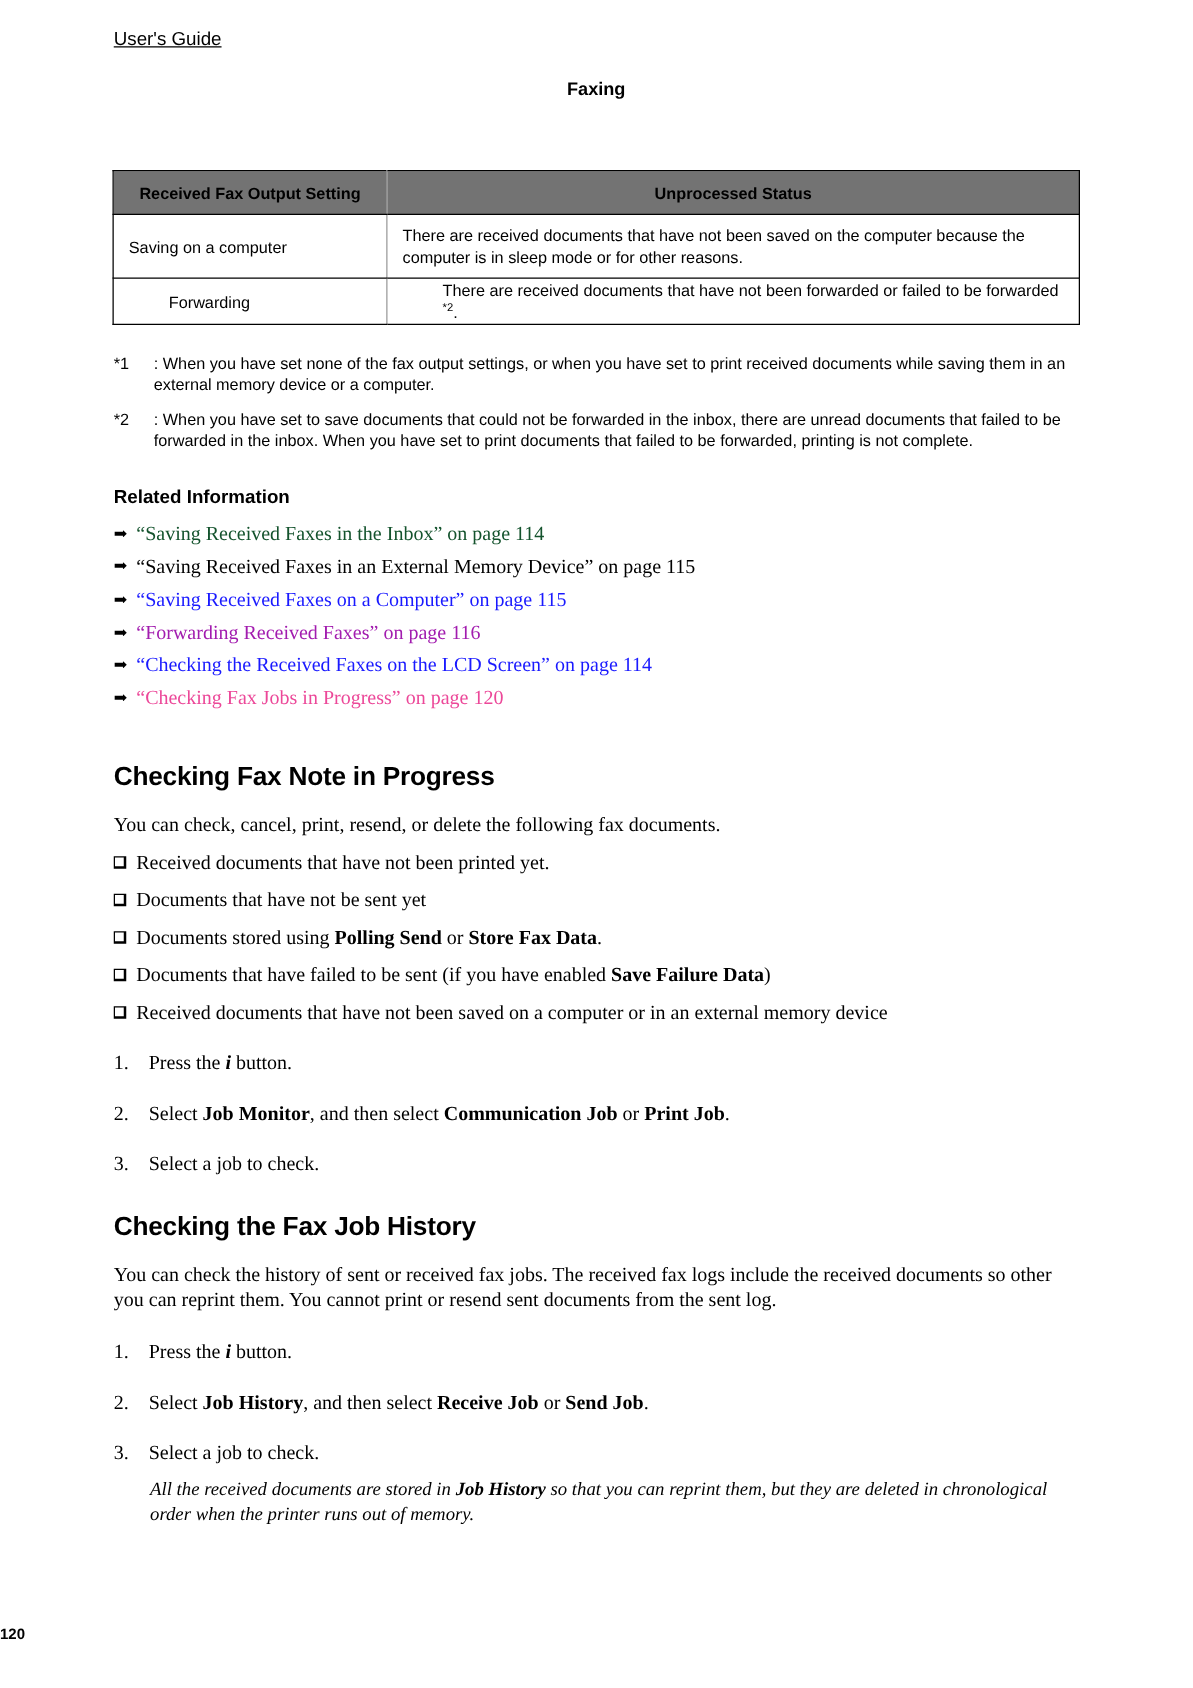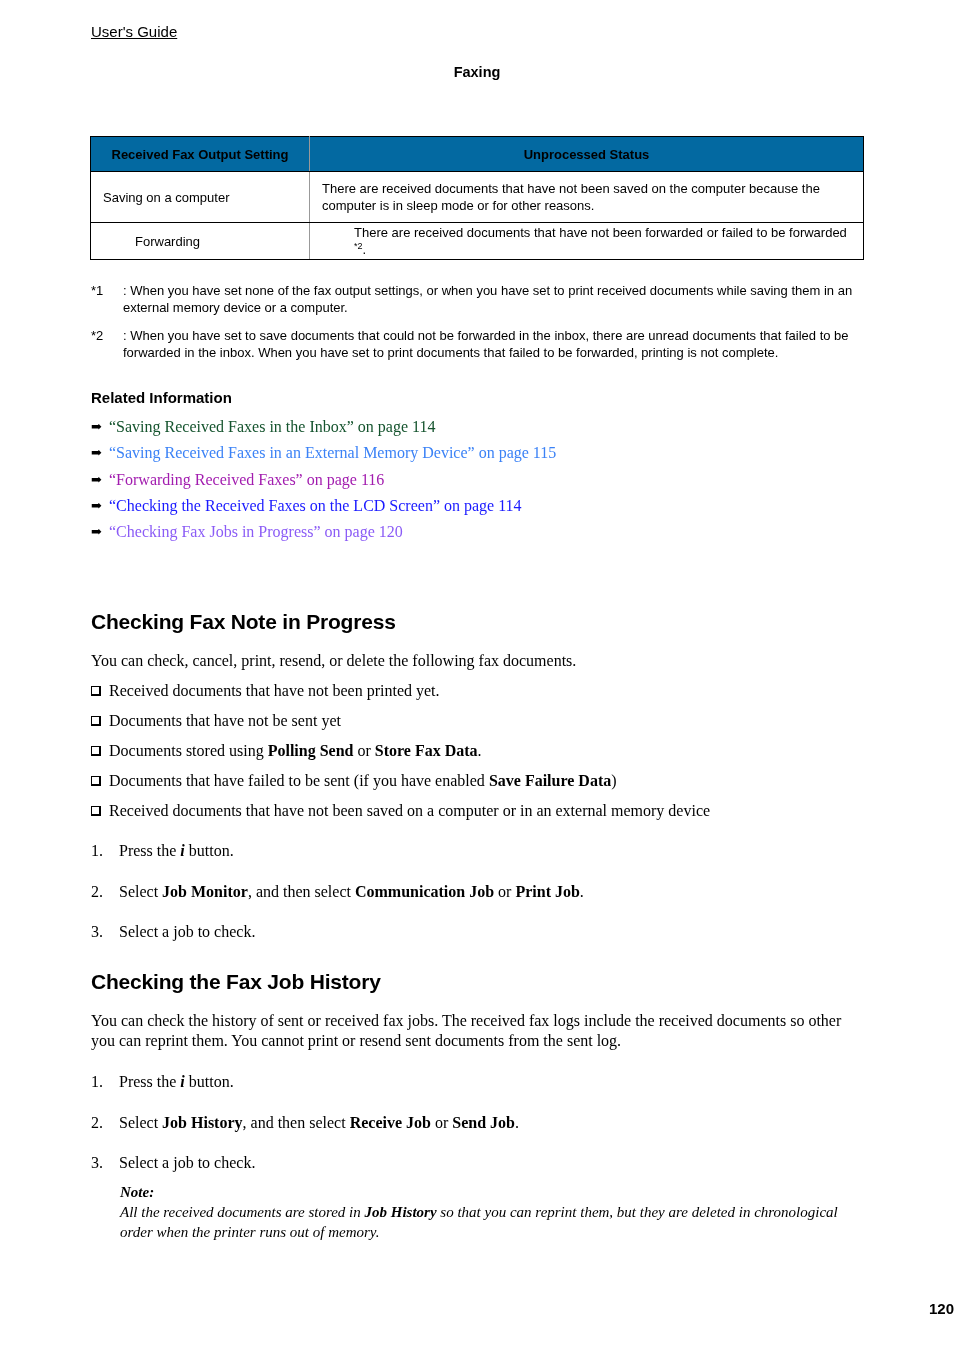--- a/index.html
+++ b/index.html
@@ -7,21 +7,21 @@
   .sans { font-family: "Liberation Sans", "DejaVu Sans", sans-serif; }
   .serif { font-family: "Liberation Serif", "DejaVu Serif", serif; }
   .abs { position: absolute; }
 
   #running-head { left: 91px; top: 23px; font-size: 15px; text-decoration: underline; }
   #chapter-title { left: 0; width: 954px; text-align: center; top: 64px; font-size: 14.5px; font-weight: bold; }
 
   
   #status-table { left: 90px; top: 136px; width: 774px; border-collapse: collapse; font-size: 13px; }
   #status-table th, #status-table td { border: 1px solid #000; }
-  #status-table th { background: #0369a1; font-weight: bold; height: 34px; padding: 0 12px; border-color: #000; }
+  #status-table th { background: #737373; font-weight: bold; height: 34px; padding: 0 12px; border-color: #000; }
   #status-table th.c1 { width: 194px; text-align: center; }
   #status-table th.c2 { text-align: center; }
   #status-table td { padding: 0 12px; vertical-align: middle; line-height: 17px; }
   #status-table tr.r1 td { height: 50px; }
   #status-table tr.r2 td { height: 36px; padding-left: 44px; }
   #status-table td.c1 { border-right: 1px solid #999; }
   #status-table th.c1 { border-right: 1px solid #999; }
   sup { font-size: 9px; vertical-align: super; line-height: 0; }
 
   
@@ -55,21 +55,21 @@
   .steps .body { margin-left: 28px; display: block; }
   #steps-progress { top: 840px; }
   #steps-progress li { height: 40.5px; }
   #steps-history { top: 1071px; }
   #steps-history li.s1, #steps-history li.s2 { height: 40.5px; }
   .info-icon { font-weight: bold; font-style: italic; }
 
   #note { left: 120px; top: 1182px; width: 745px; font-size: 15px; line-height: 20px; font-style: italic; }
   #note .note-label { font-weight: bold; display: block; }
 
-  #page-number { left: 0; width: 954px; text-align: right; top: 1300px; font-size: 15px; font-weight: bold; }
+  #page-number { left: 0; width: 954px; text-align: left; top: 1300px; font-size: 12px; font-weight: bold; }
 </style>
 </head>
 <body>
 
 <div id="running-head" class="abs sans">User's Guide</div>
 <div id="chapter-title" class="abs sans">Faxing</div>
 
 <table id="status-table" class="abs sans">
   <thead>
     <tr>
@@ -94,24 +94,25 @@
   <span class="txt">: When you have set none of the fax output settings, or when you have set to print received documents while saving them in an external memory device or a computer.</span>
 </div>
 <div id="fn2" class="abs fn sans">
   <span class="mark">*2</span>
   <span class="txt">: When you have set to save documents that could not be forwarded in the inbox, there are unread documents that failed to be forwarded in the inbox. When you have set to print documents that failed to be forwarded, printing is not complete.</span>
 </div>
 
 <div id="related-heading" class="abs sans">Related Information</div>
 <ul id="related-list" class="abs serif">
   <li><span class="arrow-icon">➡</span><a class="link" style="color: #14532d;">“Saving Received Faxes in the Inbox” on page 114</a></li>
-  <li><span class="arrow-icon">➡</span><a class="link" style="color: #3b82f6;">“Saving Received Faxes in an External Memory Device” on page 115</a></li>
+  <li><span class="arrow-icon">➡</span><a class="link" style="color: #000000;">“Saving Received Faxes in an External Memory Device” on page 115</a></li>
+  <li><span class="arrow-icon">➡</span><a class="link" style="color: rgb(26, 26, 255);">“Saving Received Faxes on a Computer” on page 115</a></li>
   <li><span class="arrow-icon">➡</span><a class="link" style="color: #a21caf;">“Forwarding Received Faxes” on page 116</a></li>
   <li><span class="arrow-icon">➡</span><a class="link" style="color: rgb(26, 26, 255);">“Checking the Received Faxes on the LCD Screen” on page 114</a></li>
-  <li><span class="arrow-icon">➡</span><a class="link" style="color: #8b5cf6;">“Checking Fax Jobs in Progress” on page 120</a></li>
+  <li><span class="arrow-icon">➡</span><a class="link" style="color: #ec4899;">“Checking Fax Jobs in Progress” on page 120</a></li>
 </ul>
 
 <h2 id="h-progress" class="abs sans">Checking Fax Note in Progress</h2>
 <div id="p-progress-intro" class="abs para serif">You can check, cancel, print, resend, or delete the following fax documents.</div>
 
 <ul class="abs checklist serif">
   <li><span class="checkbox-icon"></span><span>Received documents that have not been printed yet.</span></li>
   <li><span class="checkbox-icon"></span><span>Documents that have not be sent yet</span></li>
   <li><span class="checkbox-icon"></span><span>Documents stored using </span><b>Polling Send</b><span> or </span><b>Store Fax Data</b><span>.</span></li>
   <li><span class="checkbox-icon"></span><span>Documents that have failed to be sent (if you have enabled </span><b>Save Failure Data</b><span>)</span></li>
@@ -145,17 +146,16 @@
       <span class="num">2.</span>
       <span class="body"><span>Select </span><b>Job History</b><span>, and then select </span><b>Receive Job</b><span> or </span><b>Send Job</b><span>.</span></span>
     </li>
   <li class="s3">
       <span class="num">3.</span>
       <span class="body">Select a job to check.</span>
     </li>
 </ol>
 
 <div id="note" class="abs serif">
-  <span class="note-label">Note:</span>
   <span>All the received documents are stored in </span><b>Job History</b><span> so that you can reprint them, but they are deleted in chronological order when the printer runs out of memory.</span>
 </div>
 
 <div id="page-number" class="abs sans">120</div>
 
 </body></html>

